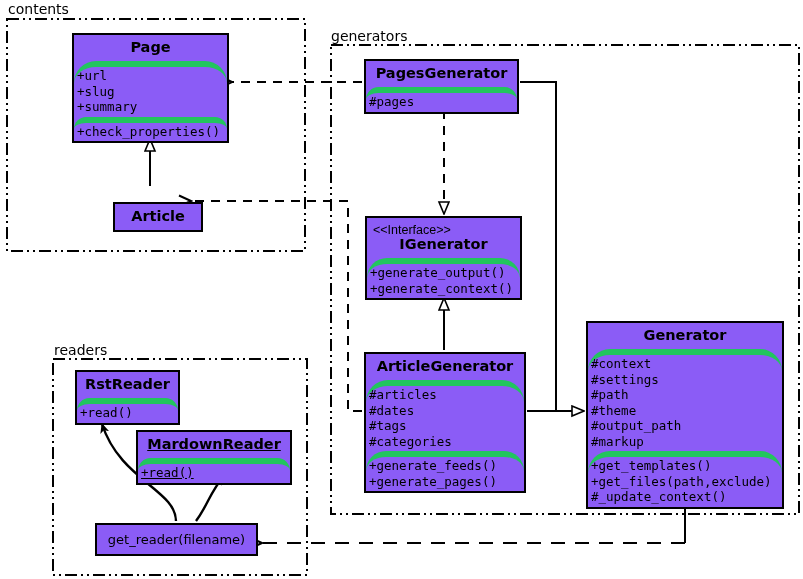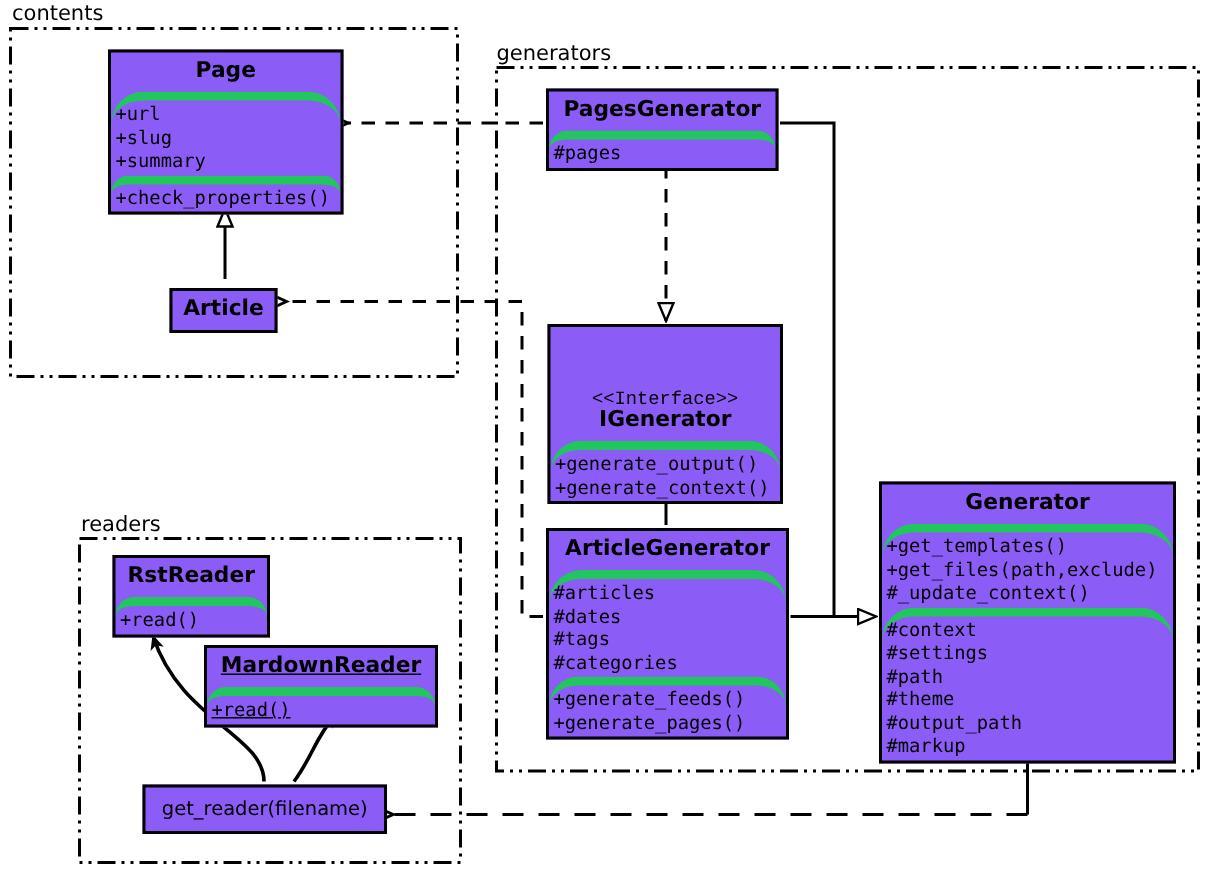--- a/index.html
+++ b/index.html
@@ -10,33 +10,33 @@
   .pkg-label{position:absolute;font-size:14px;color:#000;
              font-family:"DejaVu Sans","Liberation Sans",sans-serif;
              white-space:nowrap;line-height:14px;}
 
   
   .cls{position:absolute;box-sizing:border-box;background:#8b5cf6;
        border:2px solid #000;}
   .cls .name{font-weight:bold;font-size:14.5px;text-align:center;
              padding:5px 6px 6px 6px;line-height:15px;color:#000;
              font-family:"DejaVu Sans","Liberation Sans",sans-serif;}
-  .cls .stereo{font-weight:normal;font-size:12.5px;text-align:center;
+  .cls .stereo{font-weight:normal;font-size:12.5px;text-align:left;
                line-height:14px;color:#000;
-               font-family:Liberation Mono, monospace;margin-top:36px;}
+               font-family:Liberation Sans, sans-serif;}
   .cls .sep{border-top:6px solid #22c55e;border-radius:22px;}
   .cls .members{padding:1px 3px 2px 3px;}
   .cls .members div{font-size:12.5px;line-height:15.5px;color:#000;
                     white-space:nowrap;
                     font-family:"DejaVu Sans Mono","Liberation Mono",monospace;}
   .cls.plain .name{font-weight:normal;font-size:13px;padding:7px 8px;}
 
   
   #cls-page          {left:72px;  top:33px;  width:157px;}
-  #cls-article       {left:113px; top:192px; width:72px;}
+  #cls-article       {left:113px; top:202px; width:90px;}
   #cls-pagesgen      {left:364px; top:59px;  width:155px;}
   #cls-igenerator    {left:365px; top:216px; width:157px;}
   #cls-articlegen    {left:364px; top:352px; width:162px;}
   #cls-generator     {left:586px; top:321px; width:198px;}
   #cls-rstreader     {left:75px;  top:370px; width:105px;}
   #cls-mardownreader {left:136px; top:430px; width:156px;text-decoration:underline;}
   #cls-getreader     {left:95px;  top:523px; width:163px;}
 
   #lbl-contents   {left:8px;   top:2px;}
   #lbl-generators {left:331px; top:29px;text-align:center;}
@@ -158,32 +158,32 @@
     </div>
     <div class="sep members">
       <div>+generate_feeds()</div>
       <div>+generate_pages()</div>
     </div>
   </div>
 
   <div class="cls" id="cls-generator">
     <div class="name">Generator</div>
     <div class="sep members">
-      <div>+get_templates()</div>
-      <div>+get_files(path,exclude)</div>
-      <div>#_update_context()</div>
-    </div>
-    <div class="sep members">
       <div>#context</div>
       <div>#settings</div>
       <div>#path</div>
       <div>#theme</div>
       <div>#output_path</div>
       <div>#markup</div>
     </div>
+    <div class="sep members">
+      <div>+get_templates()</div>
+      <div>+get_files(path,exclude)</div>
+      <div>#_update_context()</div>
+    </div>
   </div>
 
   <div class="cls" id="cls-rstreader">
     <div class="name">RstReader</div>
     <div class="sep members">
       <div>+read()</div>
     </div>
   </div>
 
   <div class="cls" id="cls-mardownreader">

